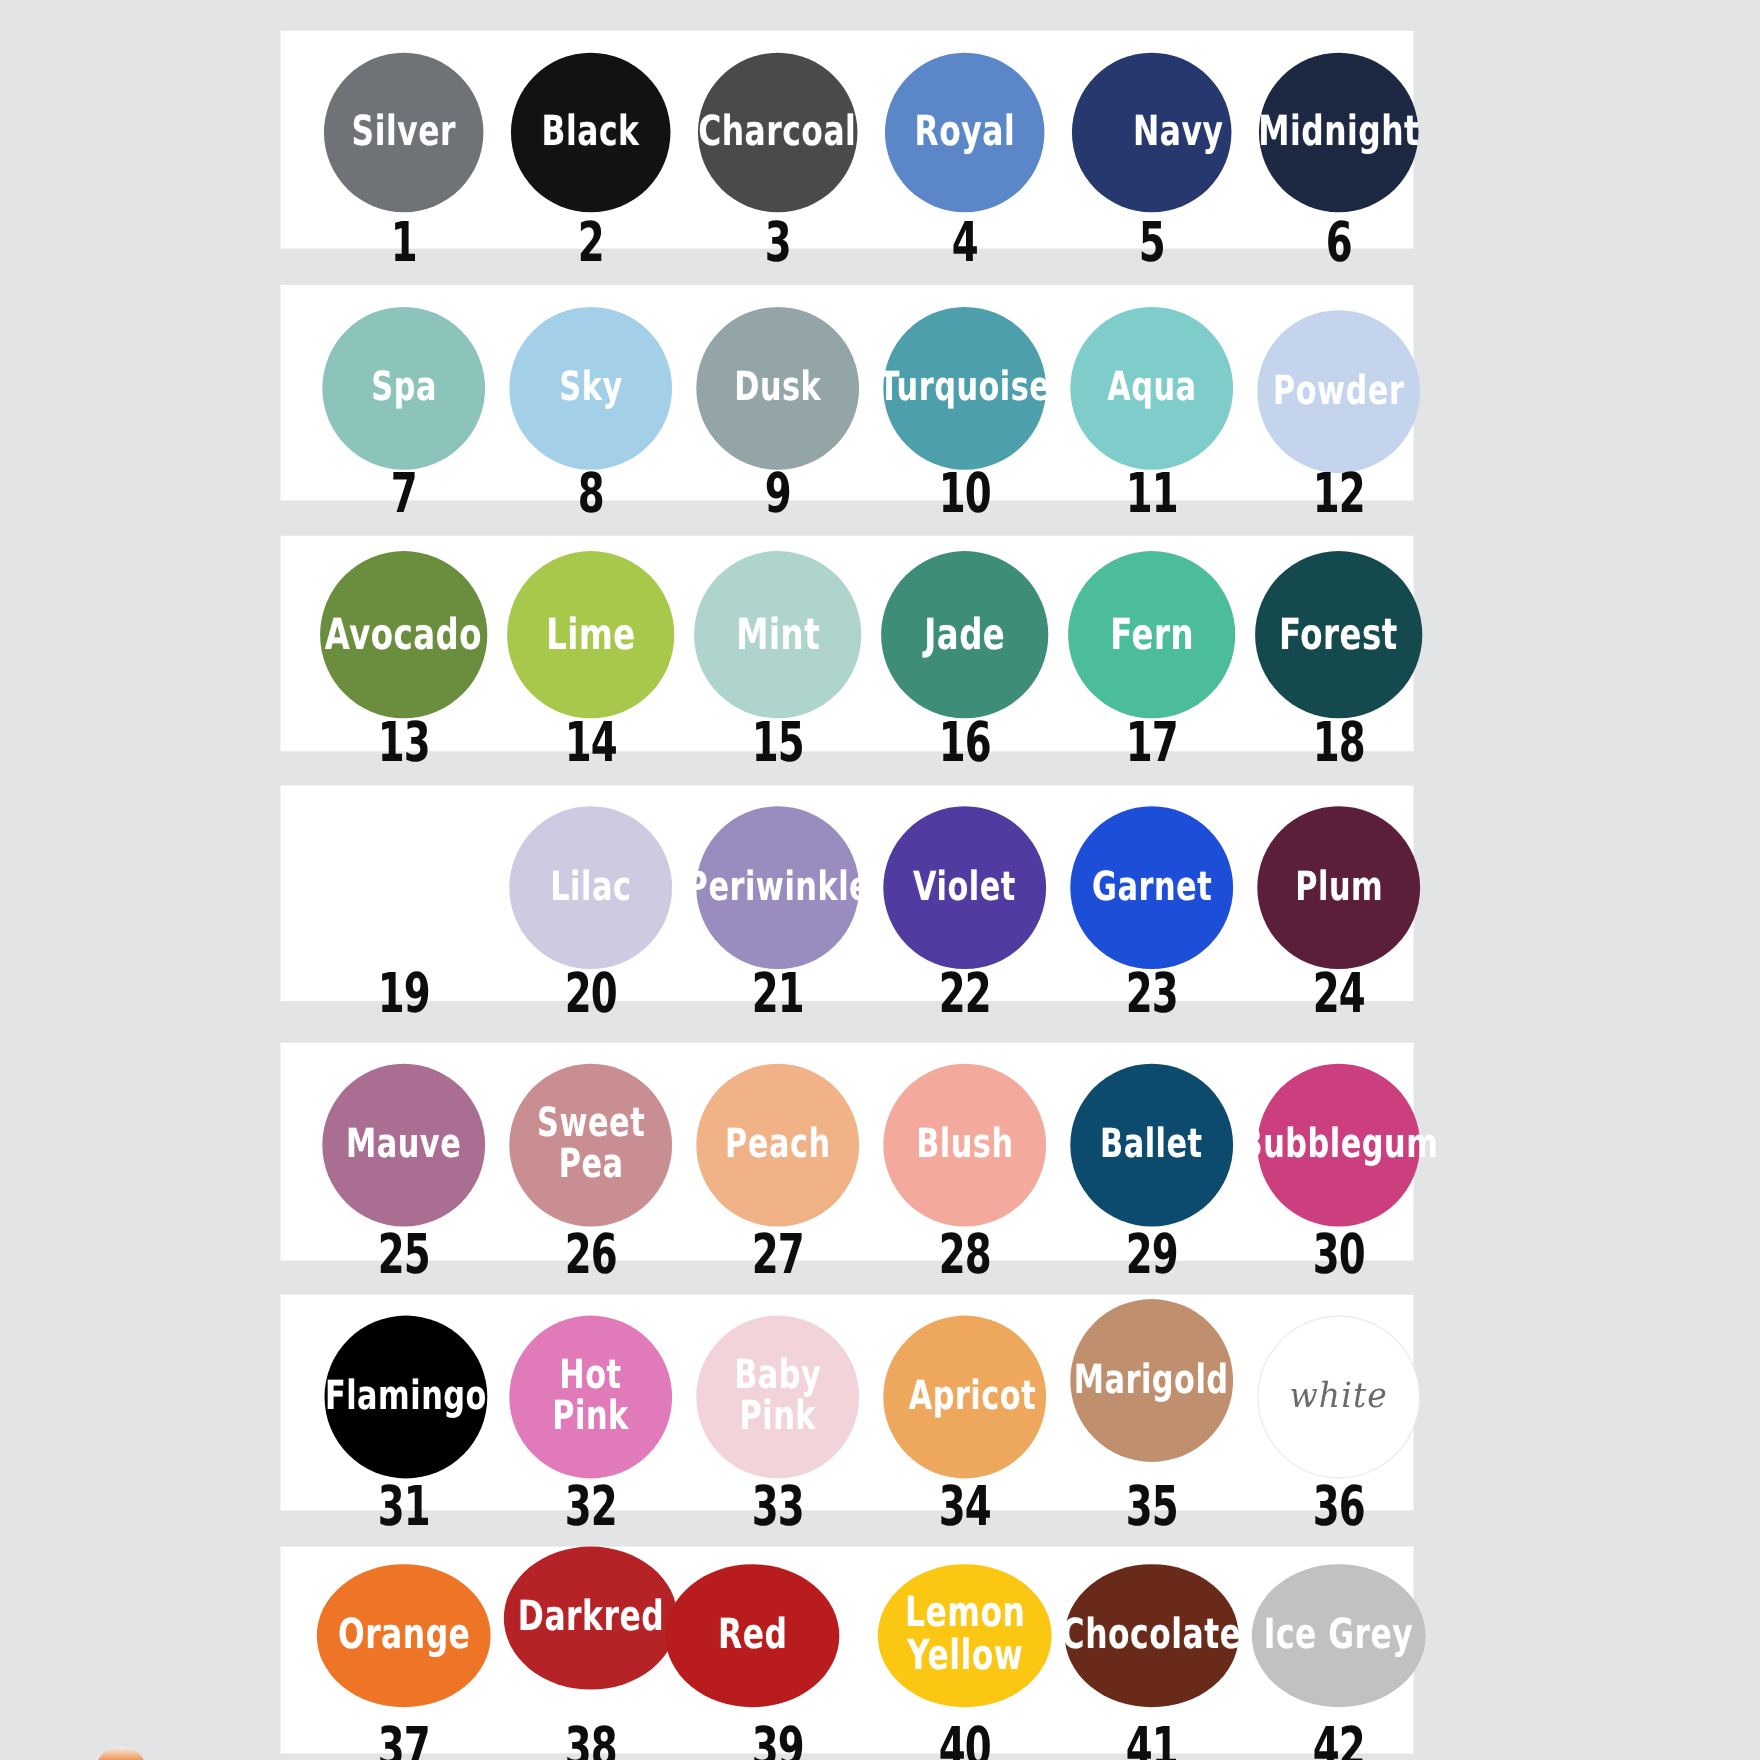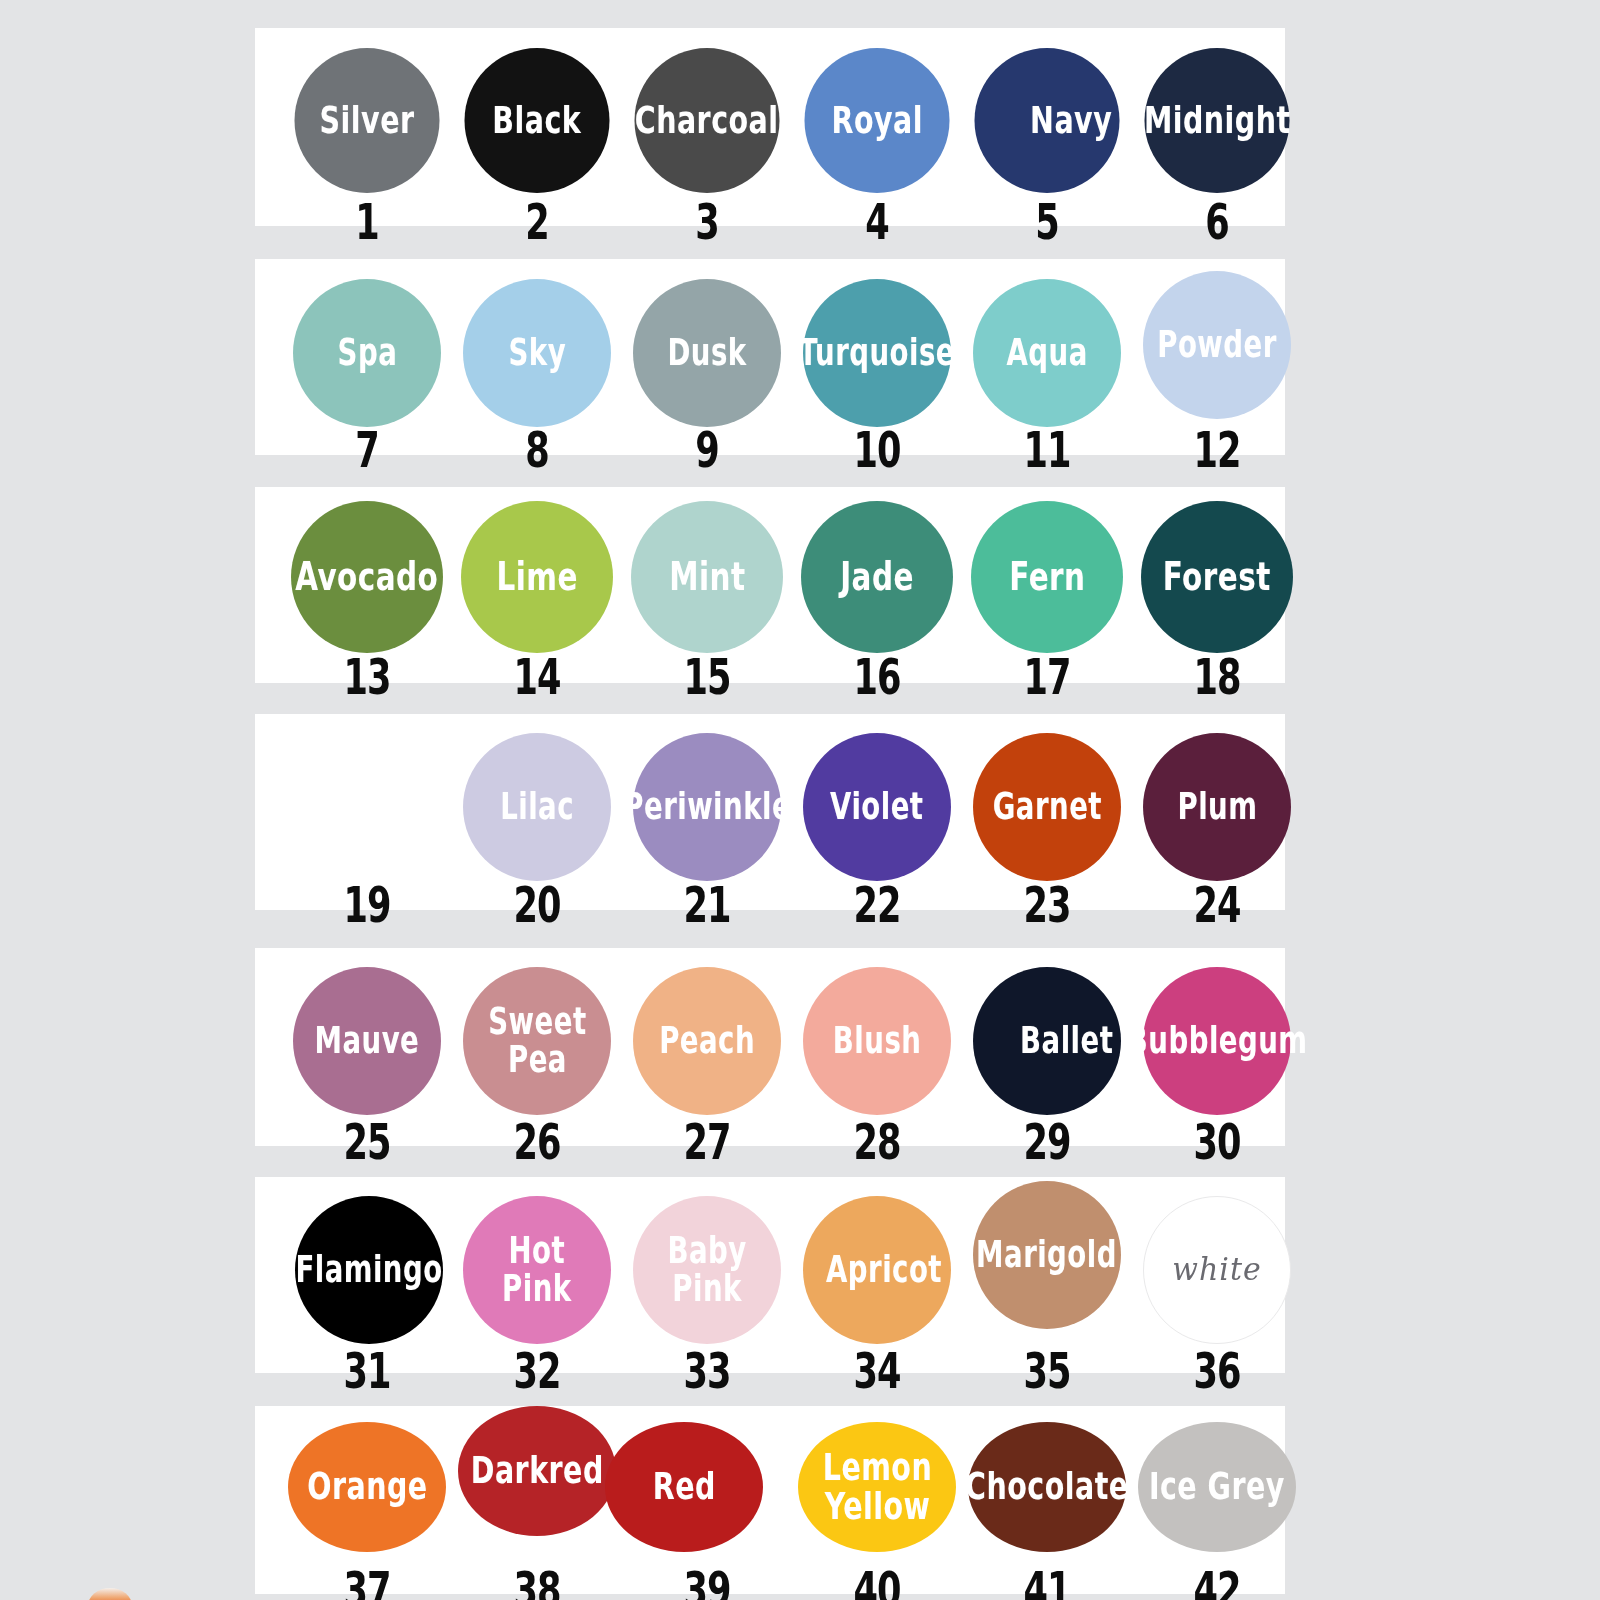--- a/index.html
+++ b/index.html
@@ -133,21 +133,21 @@
       </div>
       <div class="swatch-num" style="left: 452px; top: 167px;">9</div>
       <div class="swatch-dot" title="Turquoise" style="left: 622px; top: 20px; width: 148px; height: 148px; background: rgb(77, 159, 172);">
         <span class="swatch-label" style="font-size: 30px; color: rgb(255, 255, 255);">Turquoise</span>
       </div>
       <div class="swatch-num" style="left: 622px; top: 167px;">10</div>
       <div class="swatch-dot" title="Aqua" style="left: 792px; top: 20px; width: 148px; height: 148px; background: rgb(126, 205, 203);">
         <span class="swatch-label" style="font-size: 30px; color: rgb(255, 255, 255);">Aqua</span>
       </div>
       <div class="swatch-num" style="left: 792px; top: 167px;">11</div>
-      <div class="swatch-dot" title="Powder" style="left: 962px; top: 12px; width: 148px; height: 148px; background: rgb(195, 212, 236);">
+      <div class="swatch-dot" title="Powder" style="left: 962px; top: 23px; width: 148px; height: 148px; background: rgb(195, 212, 236);">
         <span class="swatch-label" style="font-size: 30px; color: rgb(255, 255, 255);">Powder</span>
       </div>
       <div class="swatch-num" style="left: 962px; top: 167px;">12</div>
     </div>
     <div class="row-panel" style="top: 487px; height: 196px;">
       <div class="swatch-dot" title="Avocado" style="left: 112px; top: 14px; width: 152px; height: 152px; background: rgb(107, 142, 62);">
         <span class="swatch-label" style="font-size: 32px; color: rgb(255, 255, 255);">Avocado</span>
       </div>
       <div class="swatch-num" style="left: 112px; top: 166px;">13</div>
       <div class="swatch-dot" title="Lime" style="left: 282px; top: 14px; width: 152px; height: 152px; background: rgb(168, 200, 75);">
@@ -178,21 +178,21 @@
       </div>
       <div class="swatch-num" style="left: 282px; top: 167px;">20</div>
       <div class="swatch-dot" title="Periwinkle" style="left: 452px; top: 19px; width: 148px; height: 148px; background: rgb(155, 140, 192);">
         <span class="swatch-label" style="font-size: 30px; color: rgb(255, 255, 255);">Periwinkle</span>
       </div>
       <div class="swatch-num" style="left: 452px; top: 167px;">21</div>
       <div class="swatch-dot" title="Violet" style="left: 622px; top: 19px; width: 148px; height: 148px; background: rgb(81, 59, 160);">
         <span class="swatch-label" style="font-size: 30px; color: rgb(255, 255, 255);">Violet</span>
       </div>
       <div class="swatch-num" style="left: 622px; top: 167px;">22</div>
-      <div class="swatch-dot" title="Garnet" style="left: 792px; top: 19px; width: 148px; height: 148px; background: #c2410c; justify-content: center;">
+      <div class="swatch-dot" title="Garnet" style="left: 792px; top: 19px; width: 148px; height: 148px; background: #1d4ed8; justify-content: center;">
         <span class="swatch-label" style="font-size: 30px; color: rgb(255, 255, 255);">Garnet</span>
       </div>
       <div class="swatch-num" style="left: 792px; top: 167px;">23</div>
       <div class="swatch-dot" title="Plum" style="left: 962px; top: 19px; width: 148px; height: 148px; background: rgb(91, 31, 60);">
         <span class="swatch-label" style="font-size: 30px; color: rgb(255, 255, 255);">Plum</span>
       </div>
       <div class="swatch-num" style="left: 962px; top: 167px;">24</div>
     </div>
     <div class="row-panel" style="top: 948px; height: 198px;">
       <div class="swatch-dot" title="Mauve" style="left: 112px; top: 19px; width: 148px; height: 148px; background: rgb(169, 110, 145);">
@@ -205,21 +205,21 @@
       </div>
       <div class="swatch-num" style="left: 282px; top: 170px;">26</div>
       <div class="swatch-dot" title="Peach" style="left: 452px; top: 19px; width: 148px; height: 148px; background: rgb(240, 178, 134);">
         <span class="swatch-label" style="font-size: 30px; color: rgb(255, 255, 255);">Peach</span>
       </div>
       <div class="swatch-num" style="left: 452px; top: 170px;">27</div>
       <div class="swatch-dot" title="Blush" style="left: 622px; top: 19px; width: 148px; height: 148px; background: rgb(243, 170, 156);">
         <span class="swatch-label" style="font-size: 30px; color: rgb(255, 255, 255);">Blush</span>
       </div>
       <div class="swatch-num" style="left: 622px; top: 170px;">28</div>
-      <div class="swatch-dot" title="Ballet" style="left: 792px; top: 19px; width: 148px; height: 148px; background: #0f172a; justify-content: flex-end;">
+      <div class="swatch-dot" title="Ballet" style="left: 792px; top: 19px; width: 148px; height: 148px; background: #0c4a6e;">
         <span class="swatch-label" style="font-size: 30px; color: rgb(255, 255, 255);">Ballet</span>
       </div>
       <div class="swatch-num" style="left: 792px; top: 170px;">29</div>
       <div class="swatch-dot" title="Bubblegum" style="left: 962px; top: 19px; width: 148px; height: 148px; background: rgb(204, 63, 127);">
         <span class="swatch-label" style="font-size: 30px; color: rgb(255, 255, 255);">Bubblegum</span>
       </div>
       <div class="swatch-num" style="left: 962px; top: 170px;">30</div>
     </div>
     <div class="row-panel" style="top: 1177px; height: 196px;">
       <div class="swatch-dot" title="Flamingo" style="left: 114px; top: 19px; width: 148px; height: 148px; background: #000000; text-align: right;">

